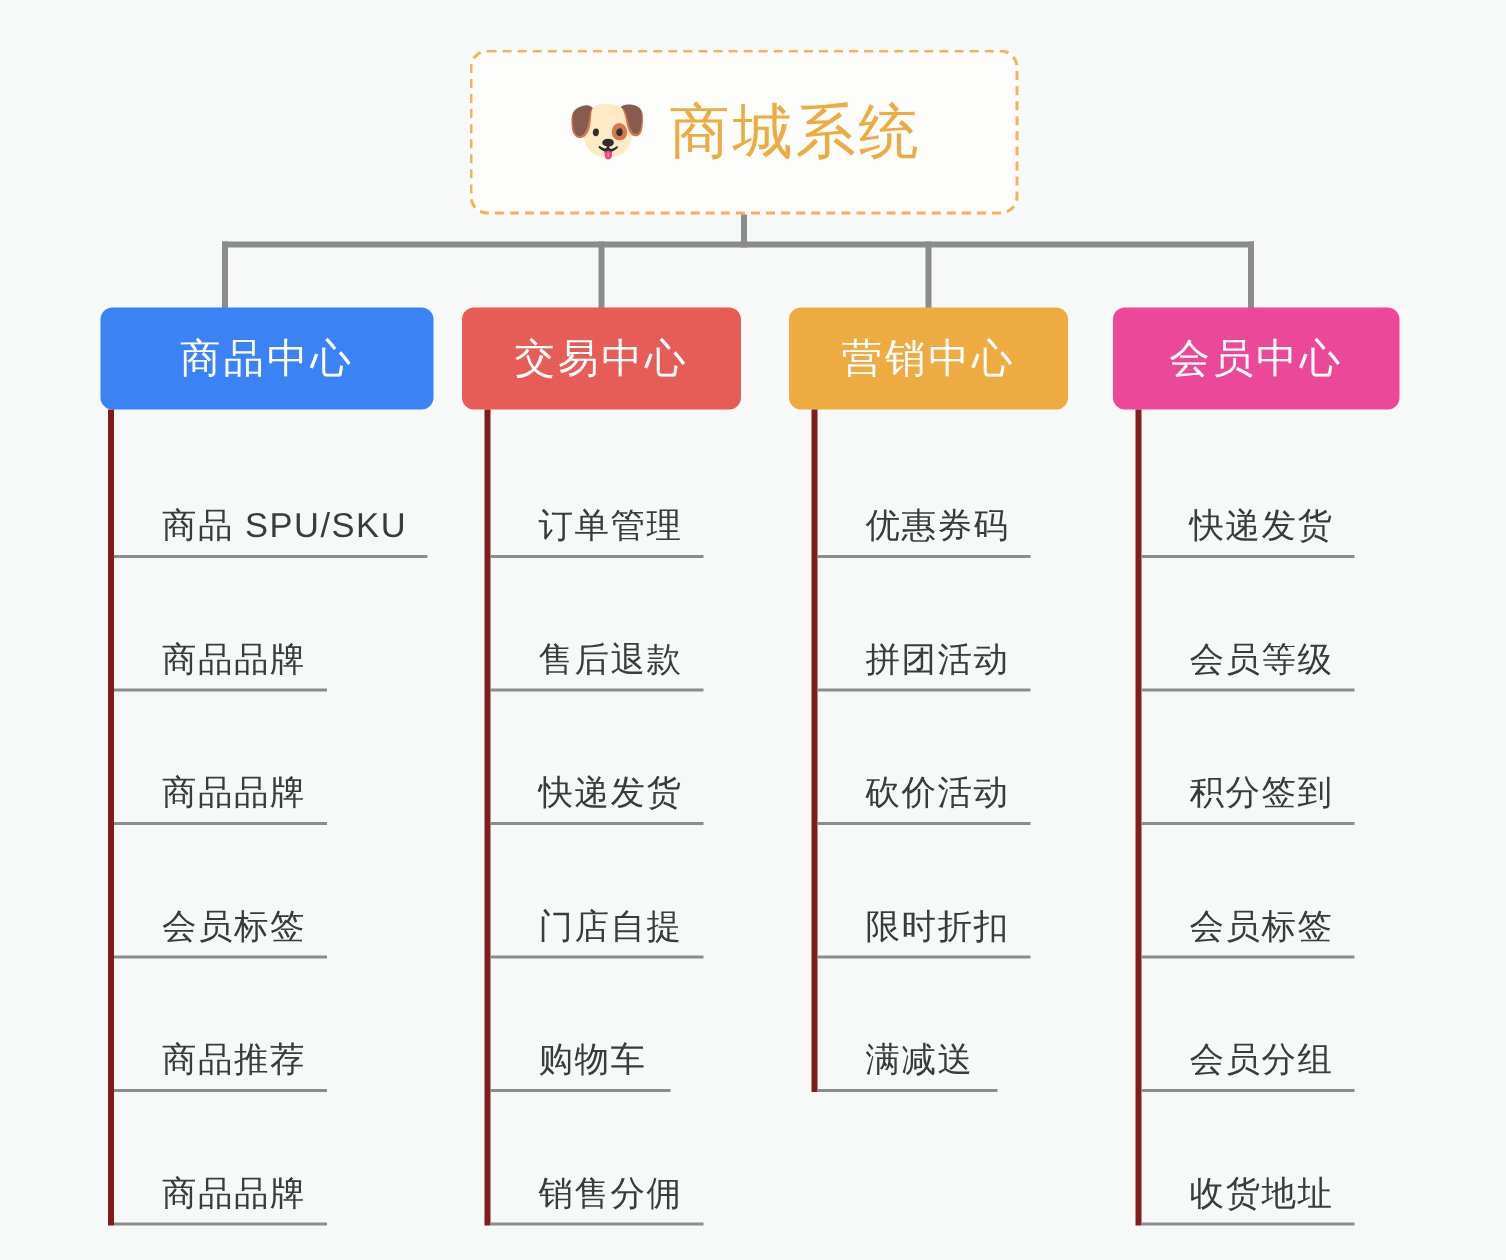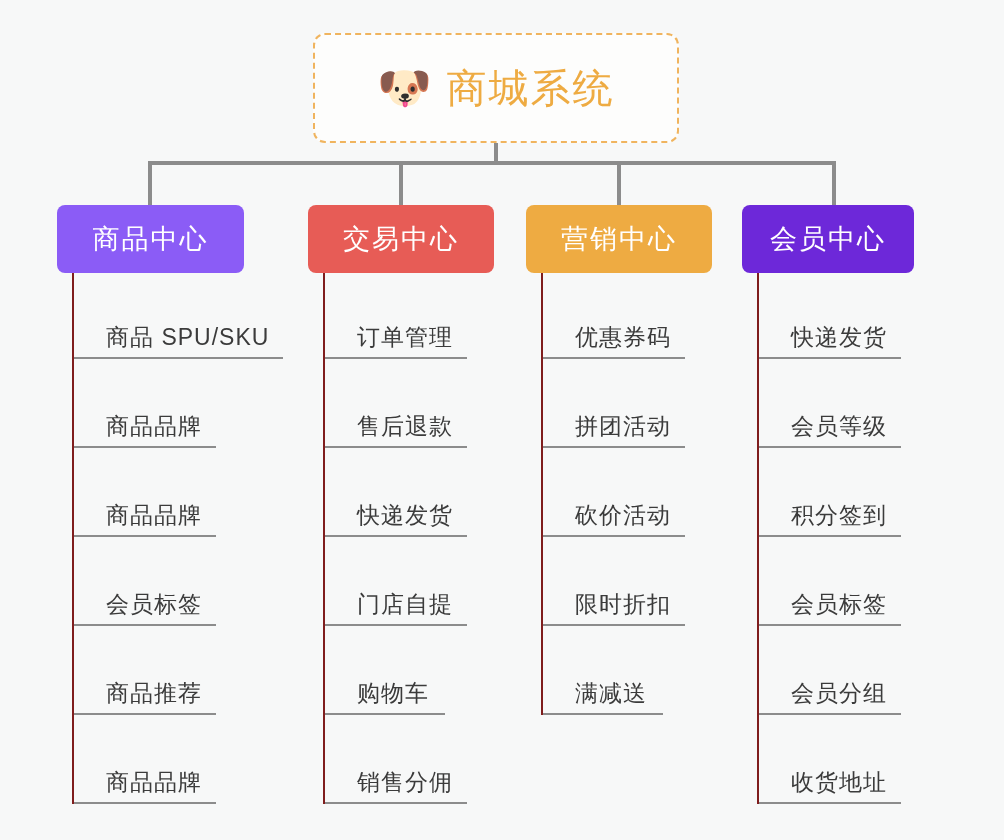--- a/index.html
+++ b/index.html
@@ -93,31 +93,31 @@
     display: flex;
     align-items: center;
     justify-content: center;
     color: #ffffff;
     font-size: 27px;
     letter-spacing: 2px;
     box-sizing: border-box;
     padding: 0 26px;
     white-space: nowrap;
   }
-  .col-1 .cat-header { width: 187px; background: #8b5cf6; }
+  .col-1 .cat-header { width: 222px; background: #3b82f6; margin-left: 10px; }
   .col-2 .cat-header { width: 186px; background: #e75c56; }
   .col-3 .cat-header { width: 186px; background: #eeab42; text-align: center; }
-  .col-4 .cat-header { width: 172px; background: #6d28d9; }
+  .col-4 .cat-header { width: 191px; background: #ec4899; }
 
   
   .branch {
     position: relative;
     margin-left: 15px;
-    border-left: 2px solid #7f1d1d;
-    padding-top: 3px;
+    border-left: 4px solid #7f1d1d;
+    padding-top: 16px;
   }
   .leaf {
     position: relative;
     display: block;
     box-sizing: border-box;
     height: 89px;
     padding: 0 14px 0 32px;
     border-bottom: 2px solid #8c8c8c;
     font-size: 23px;
     color: #3b3b3b;

